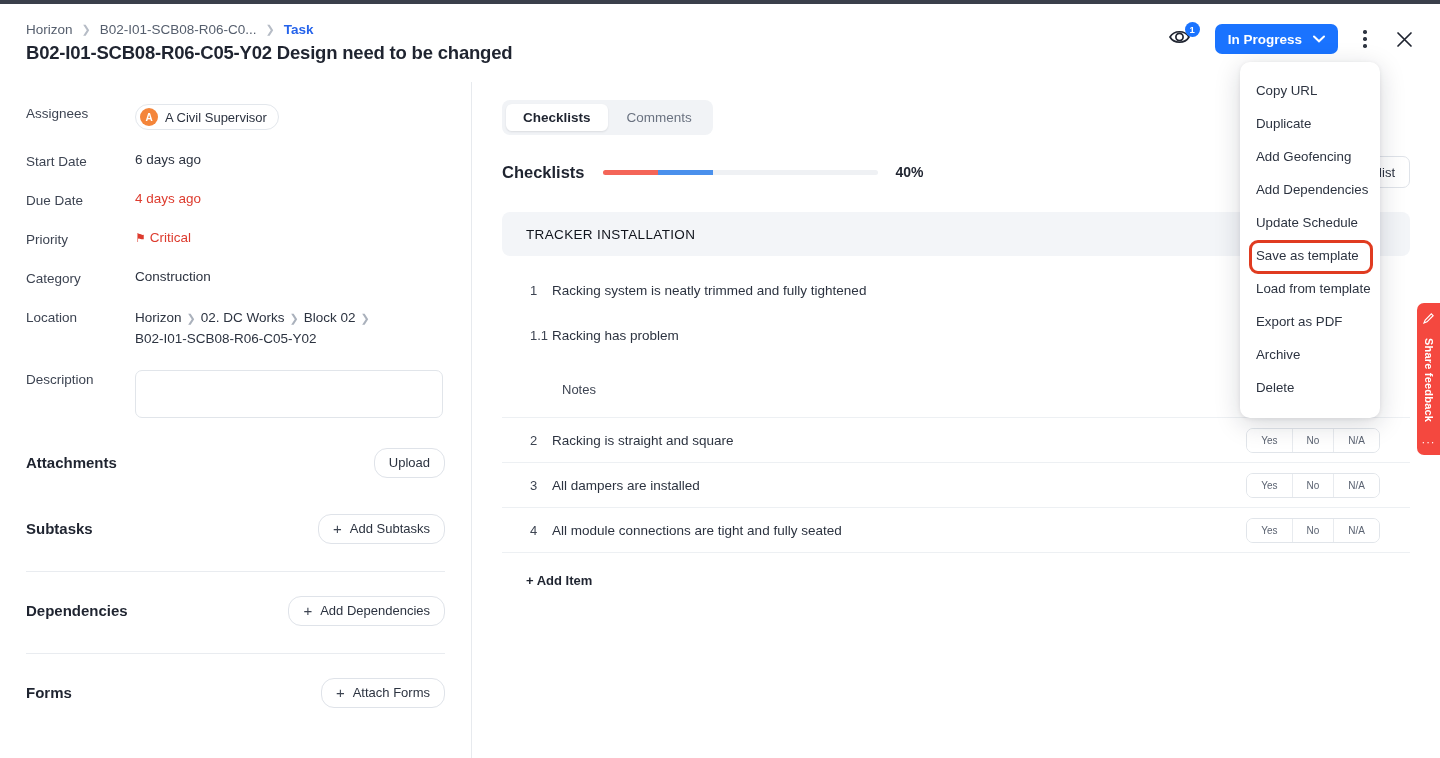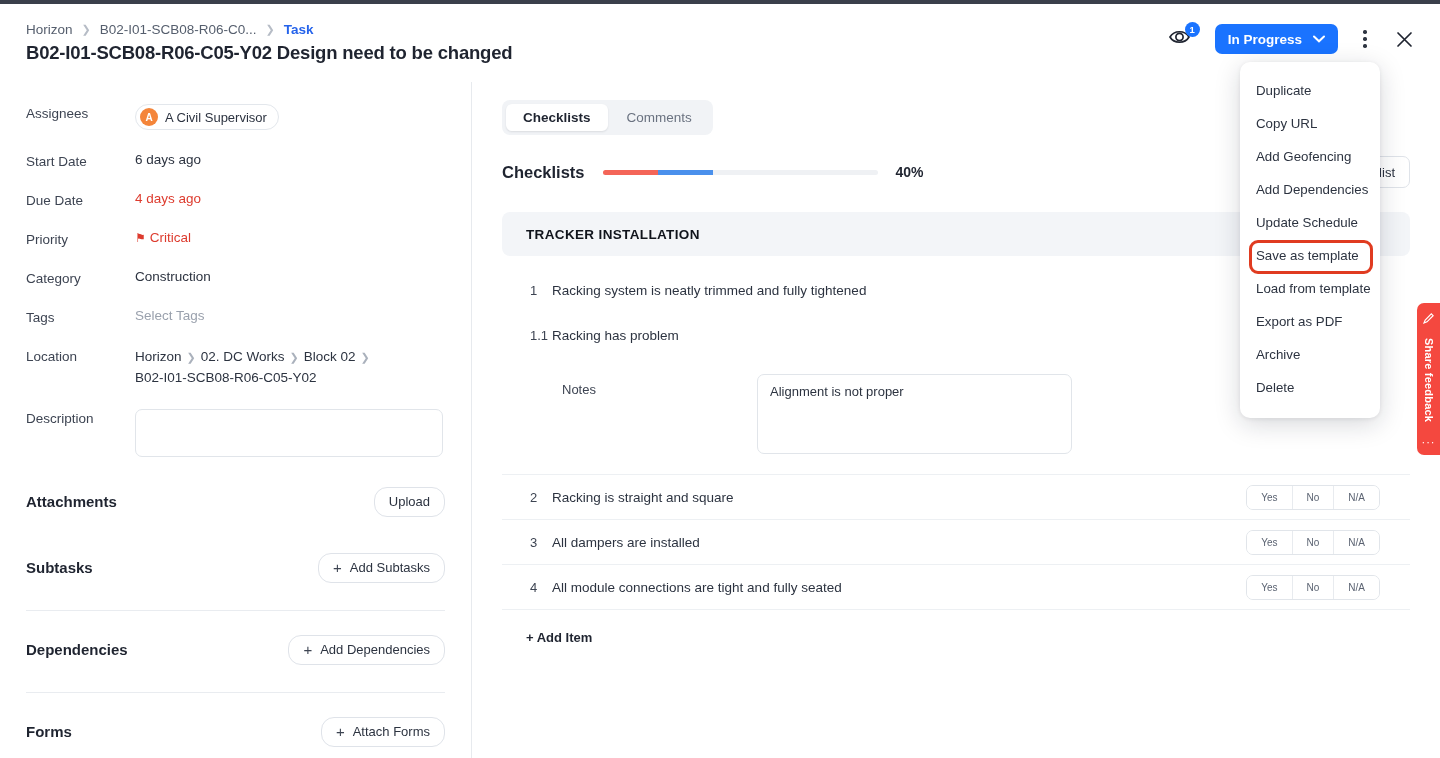--- a/index.html
+++ b/index.html
@@ -80,21 +80,21 @@
           display:flex; overflow:hidden; }
   .pbar .seg-red { background:#f46558; }
   .pbar .seg-blue { background:#4a90ec; }
   .pct { font-size:14px; font-weight:700; color:#1f2430; margin-left:18px; }
   .add-cl-btn { margin-left:auto; border:1px solid #dfe3e9; background:#fff; border-radius:7px;
                 height:32px; padding:0 14px; font-size:13px; color:#2c3340; cursor:pointer;
                 font-family:inherit; }
 
   .group-bar { margin-top:24px; background:#f3f5f8; border-radius:8px; height:44px; display:flex;
                align-items:center; padding:0 24px; }
-  .group-name { font-size:13.5px; font-weight:700; color:#10141c; letter-spacing:.35px; }
+  .group-name { font-size:13.5px; font-weight:400; color:#10141c; letter-spacing:.35px; }
 
   .cl-item { display:flex; align-items:center; min-height:45px; padding:0 30px 0 28px;
              border-bottom:1px solid #edf0f3; }
   .cl-item.noline { border-bottom:none; }
   .cl-num { width:22px; flex:0 0 22px; font-size:13px; color:#3d4452; }
   .cl-text { font-size:13.5px; color:#2c3340; }
   .yn { margin-left:auto; display:flex; border:1px solid #e1e5ea; border-radius:7px; overflow:hidden; }
   .yn span { font-size:10px; color:#5b6372; padding:6px 14px; background:#fff; cursor:pointer;
              border-left:1px solid #e8ebef; }
   .yn span:first-child { border-left:none; }
@@ -190,24 +190,20 @@
     <div class="f-val danger">
       <span class="flag">⚑</span><span>Critical</span>
     </div>
   </div>
 
   <div class="field-row">
     <div class="f-label">Category</div>
     <div class="f-val">Construction</div>
   </div>
 
-  <div class="field-row">
-    <div class="f-label">Tags</div>
-    <div class="f-val muted">Select Tags</div>
-  </div>
 
   <div class="field-row">
     <div class="f-label">Location</div>
     <div>
       <div class="loc-line">
         <span>Horizon</span><span class="sep">❯</span><span>02. DC Works</span><span class="sep">❯</span><span>Block 02</span><span class="sep">❯</span>
       </div>
       <div class="loc-line">B02-I01-SCB08-R06-C05-Y02</div>
     </div>
   </div>
@@ -284,21 +280,20 @@
       <div class="cl-item noline">
         <div class="cl-num">1.1</div>
         <div class="cl-text">Racking has problem</div>
         <div class="yn">
           <span class="sel">Yes</span>
           <span>No</span>
         </div>
       </div>
       <div class="notes-row">
         <div class="notes-label">Notes</div>
-        <div class="notes-box">Alignment is not proper</div>
       </div>
       <div class="sep-line"></div>
       <div class="cl-item">
         <div class="cl-num">2</div>
         <div class="cl-text">Racking is straight and square</div>
         <div class="yn">
           <span>Yes</span>
           <span>No</span>
           <span>N/A</span>
         </div>
@@ -320,22 +315,22 @@
           <span>No</span>
           <span>N/A</span>
         </div>
       </div>
     </div>
 
   <div class="add-item">+ Add Item</div>
 </div>
 
 <div class="menu" id="menu-host">
+    <div class="menu-item"><span>Copy URL</span></div>
     <div class="menu-item"><span>Duplicate</span></div>
-    <div class="menu-item"><span>Copy URL</span></div>
     <div class="menu-item"><span>Add Geofencing</span></div>
     <div class="menu-item"><span>Add Dependencies</span></div>
     <div class="menu-item"><span>Update Schedule</span></div>
     <div class="menu-item highlight"><span>Save as template</span><span class="hl-ring"></span></div>
     <div class="menu-item"><span>Load from template</span></div>
     <div class="menu-item"><span>Export as PDF</span></div>
     <div class="menu-item"><span>Archive</span></div>
     <div class="menu-item"><span>Delete</span></div>
   </div>
 

